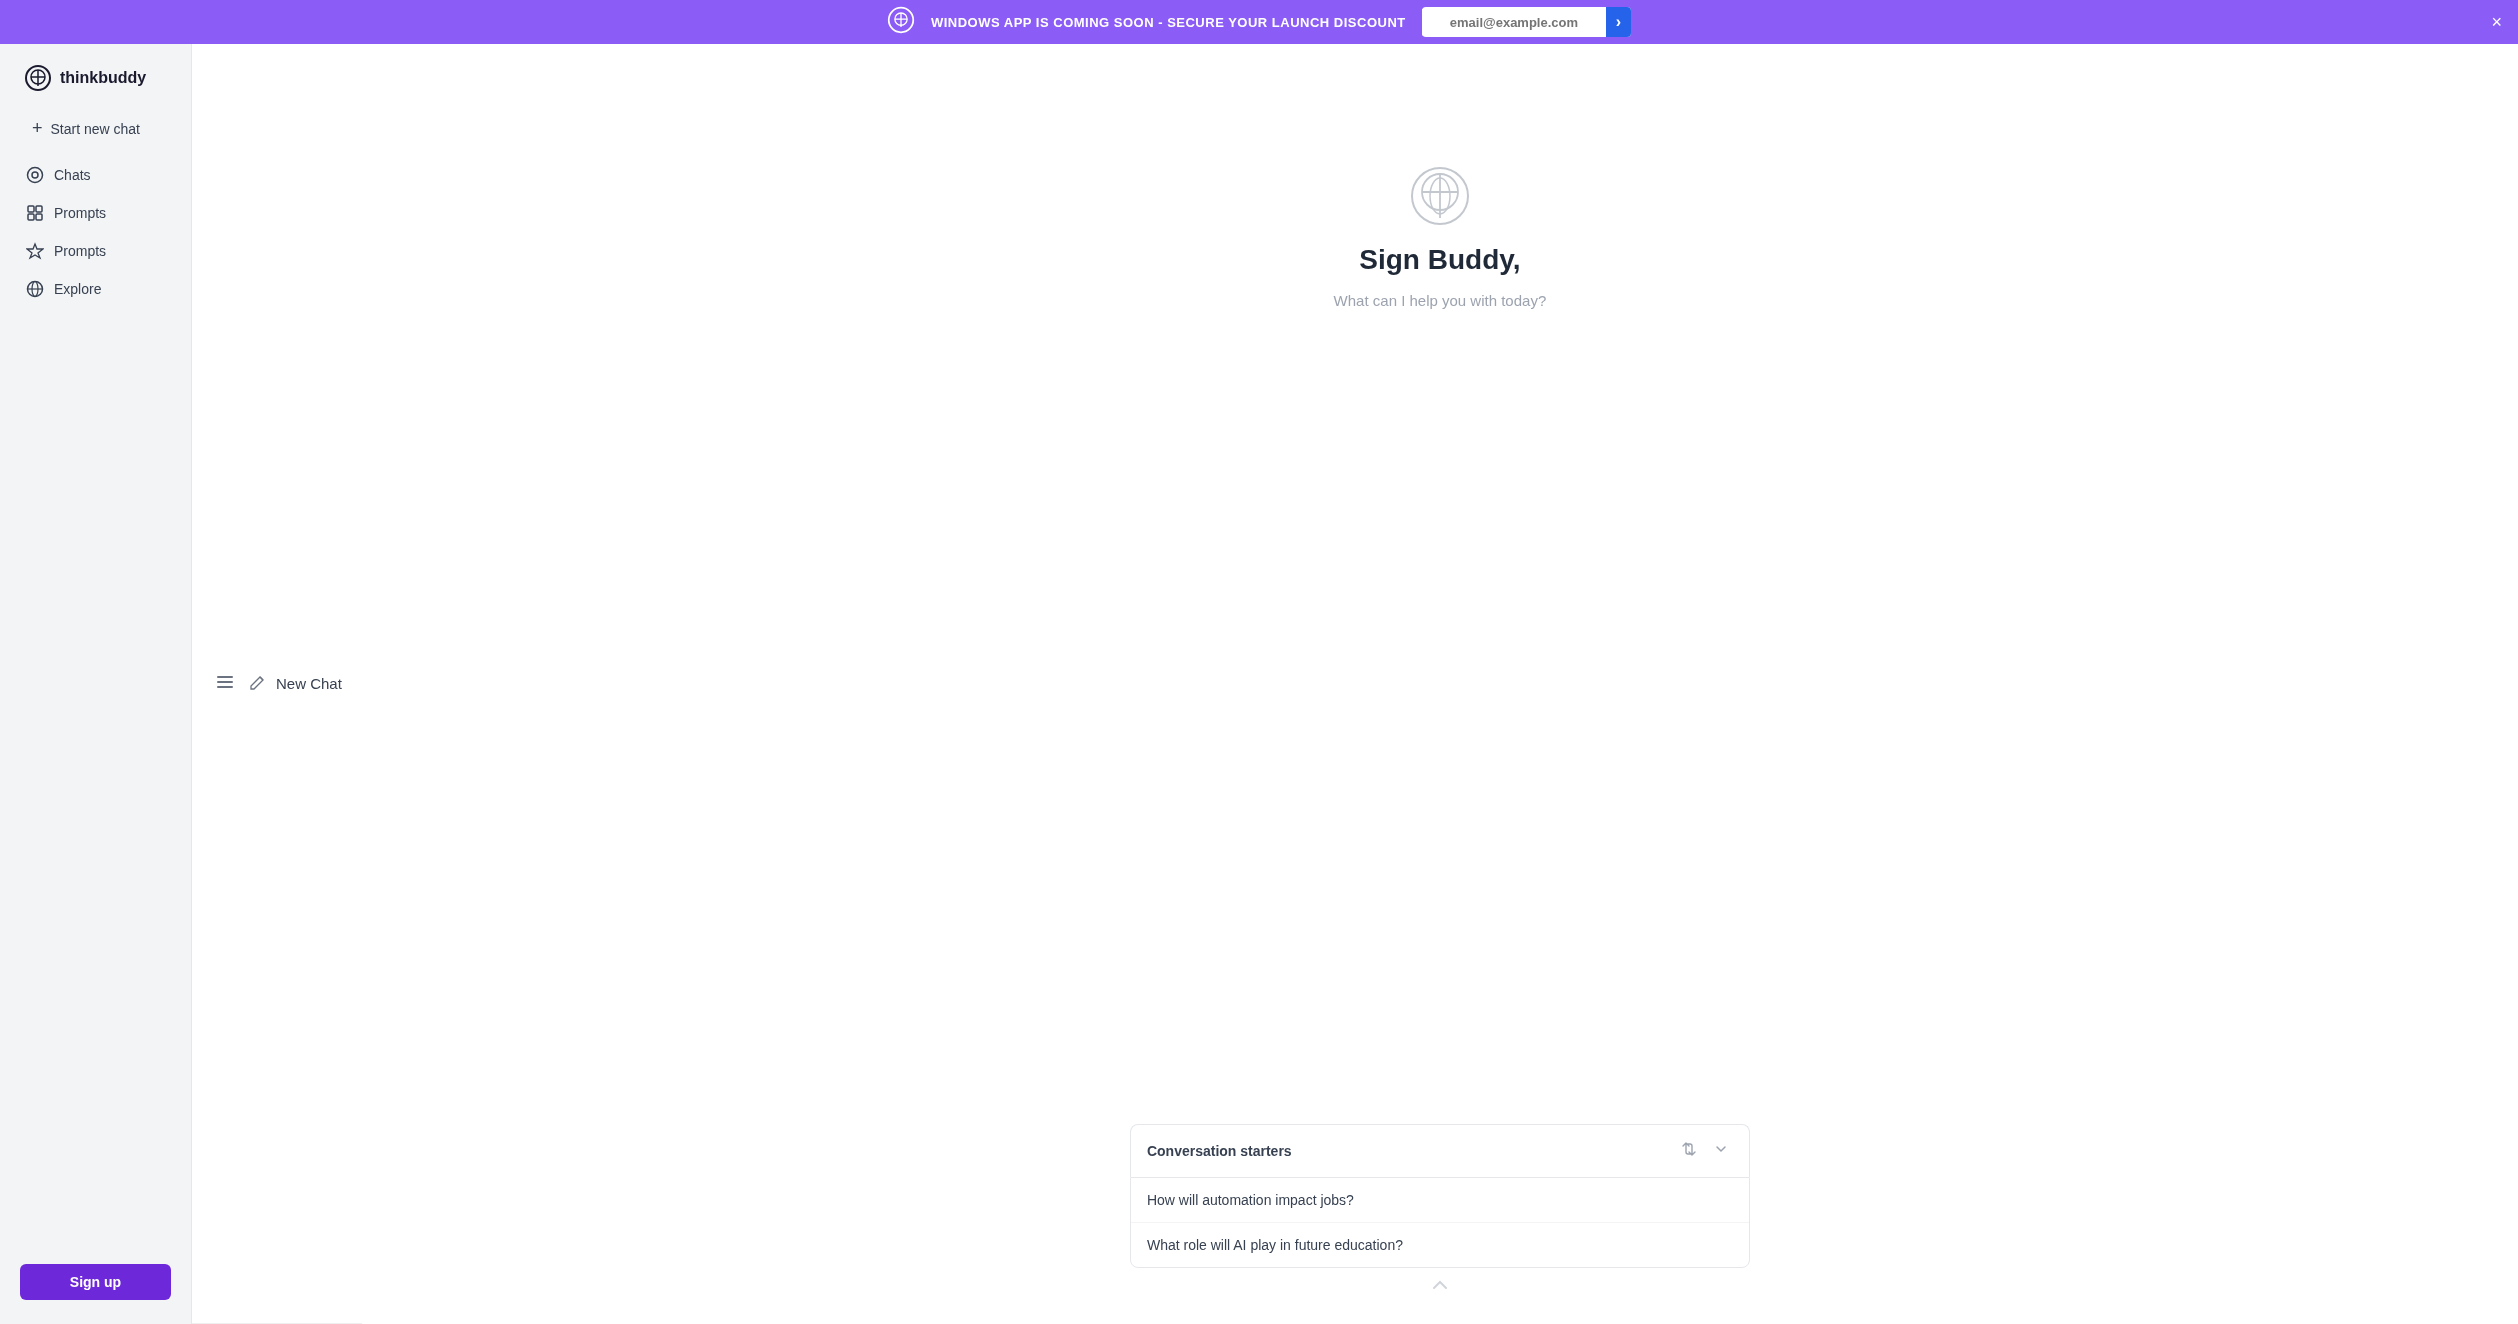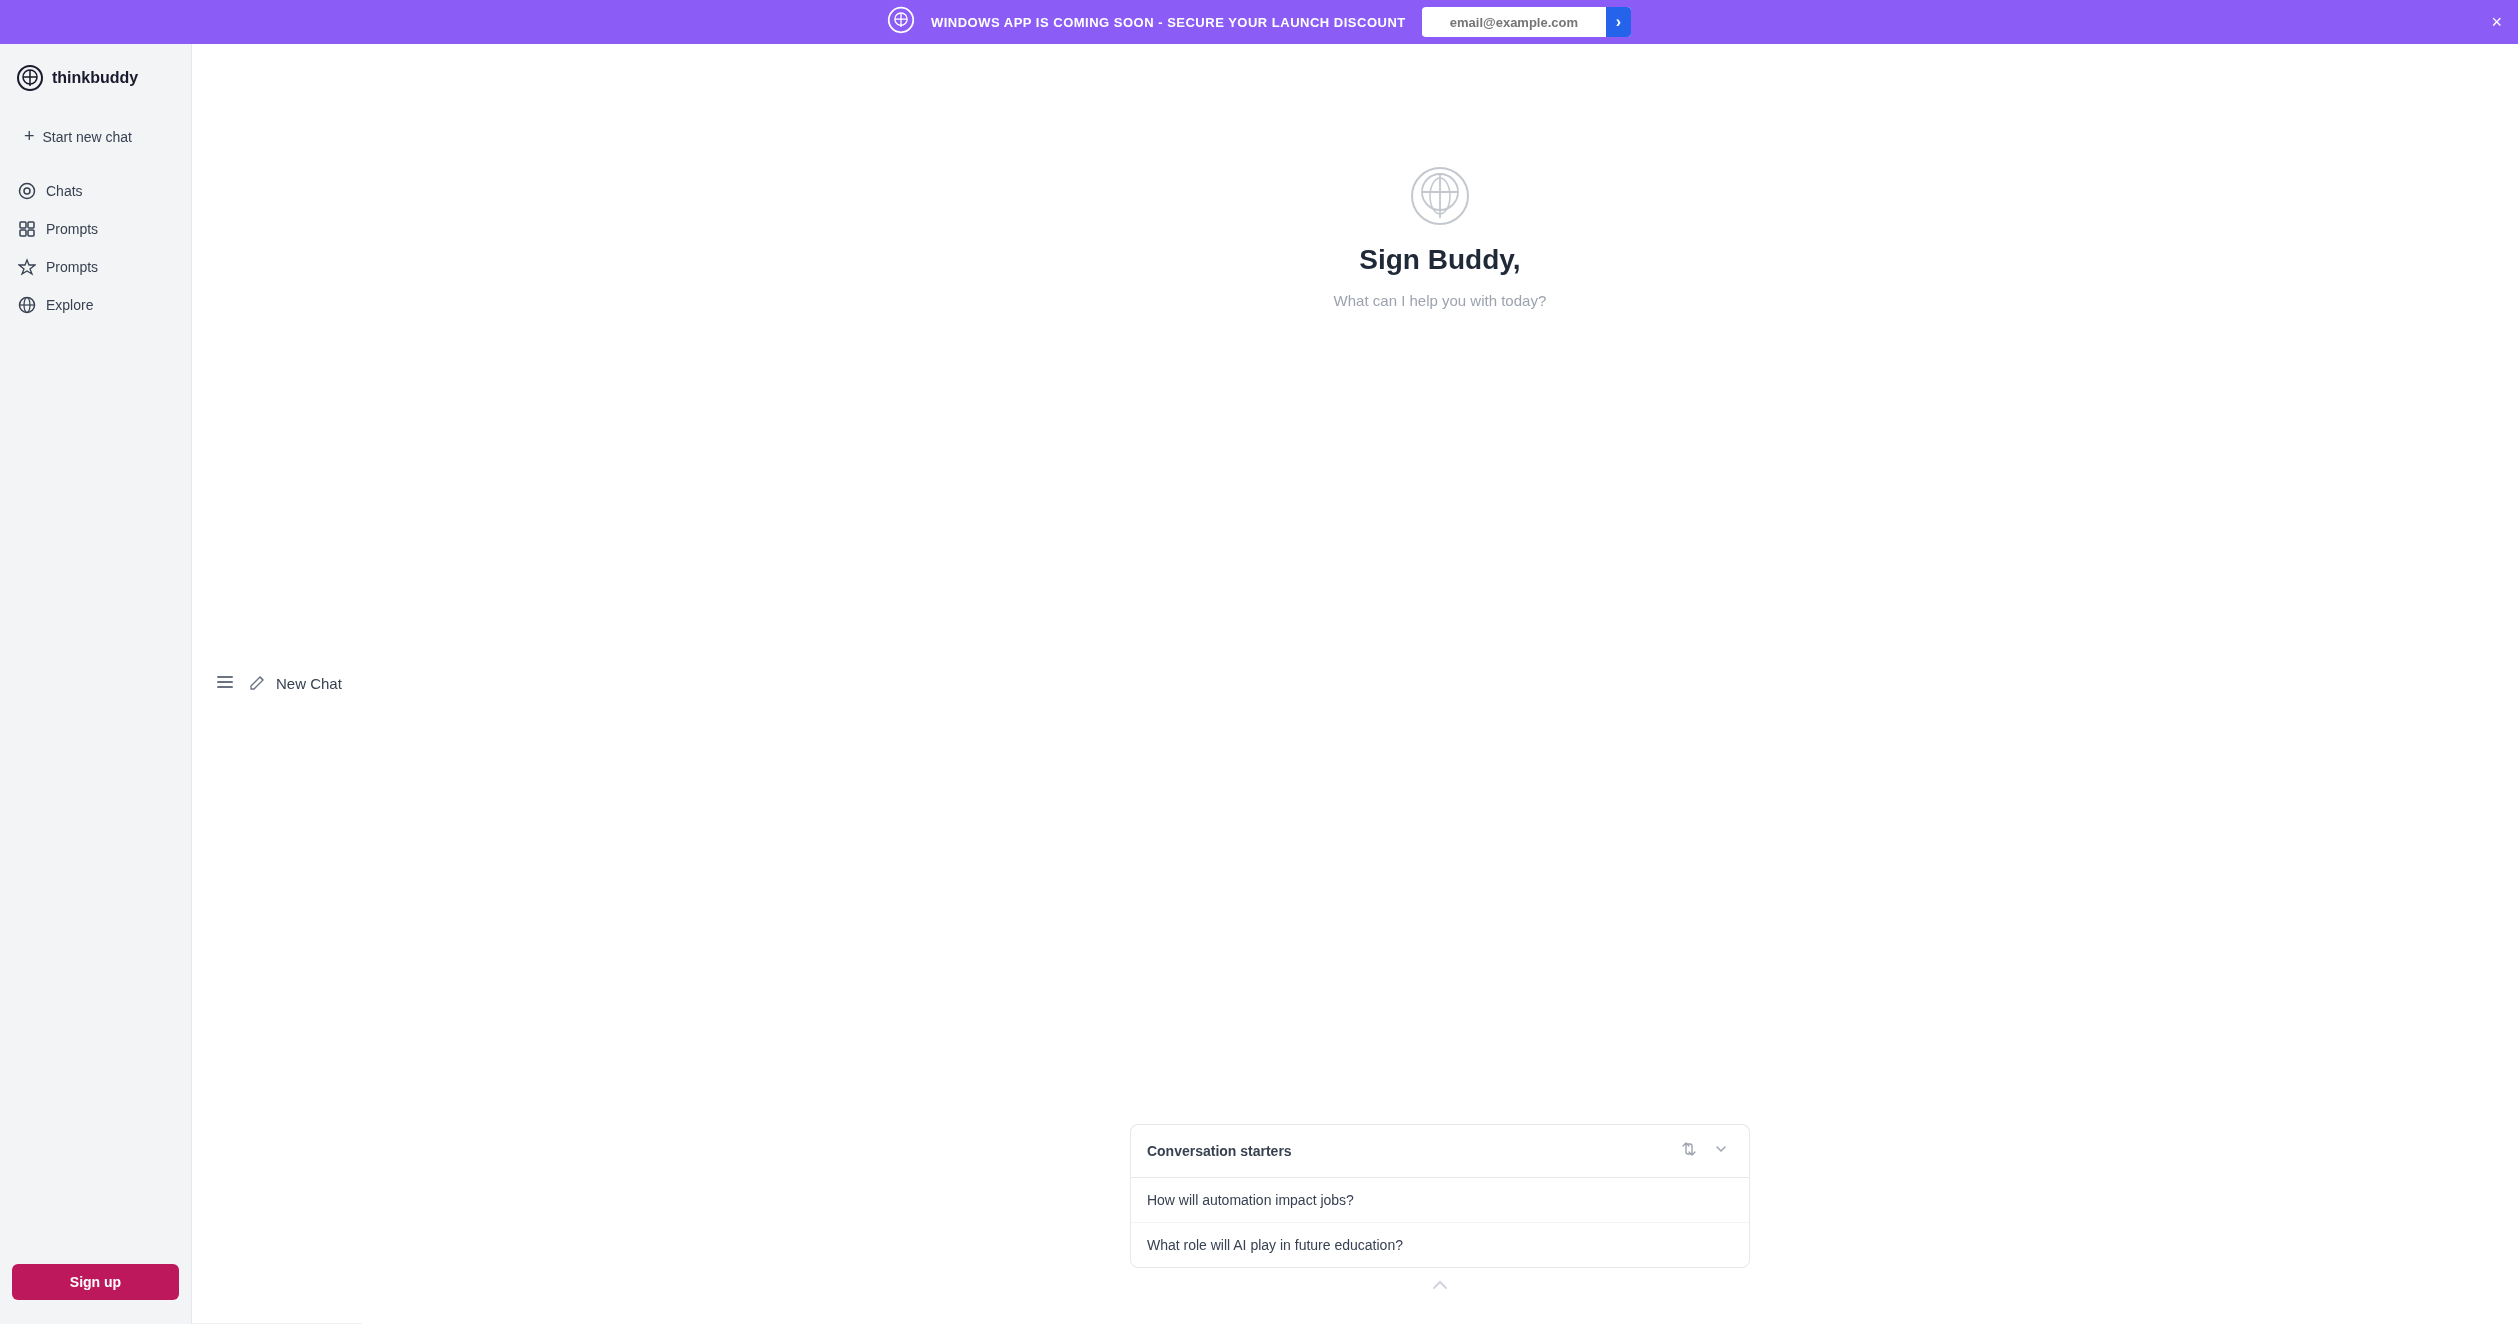--- a/index.html
+++ b/index.html
@@ -72,24 +72,23 @@
       flex: 1;
       overflow: hidden;
     }
 
     
     .sidebar {
       width: 192px;
       background: #f3f4f6;
       display: flex;
       flex-direction: column;
-      padding: 12px 0;
+      padding: 12px 8px;
       flex-shrink: 0;
       border-right: 1px solid #e5e7eb;
-      gap: 8px;
     }
     .sidebar-logo {
       display: flex;
       align-items: center;
       gap: 8px;
       padding: 8px 16px 16px;
     }
     .logo-icon {
       width: 28px;
       height: 28px;
@@ -132,21 +131,21 @@
       width: 18px;
       height: 18px;
       flex-shrink: 0;
     }
     .sidebar-bottom {
       margin-top: auto;
       padding: 12px;
     }
     .sign-up-btn {
       width: 100%;
-      background: #be185d;
+      background: #6d28d9;
       color: white;
       border: none;
       border-radius: 6px;
       padding: 10px;
       font-size: 14px;
       font-weight: 600;
       cursor: pointer;
     }
 
     

